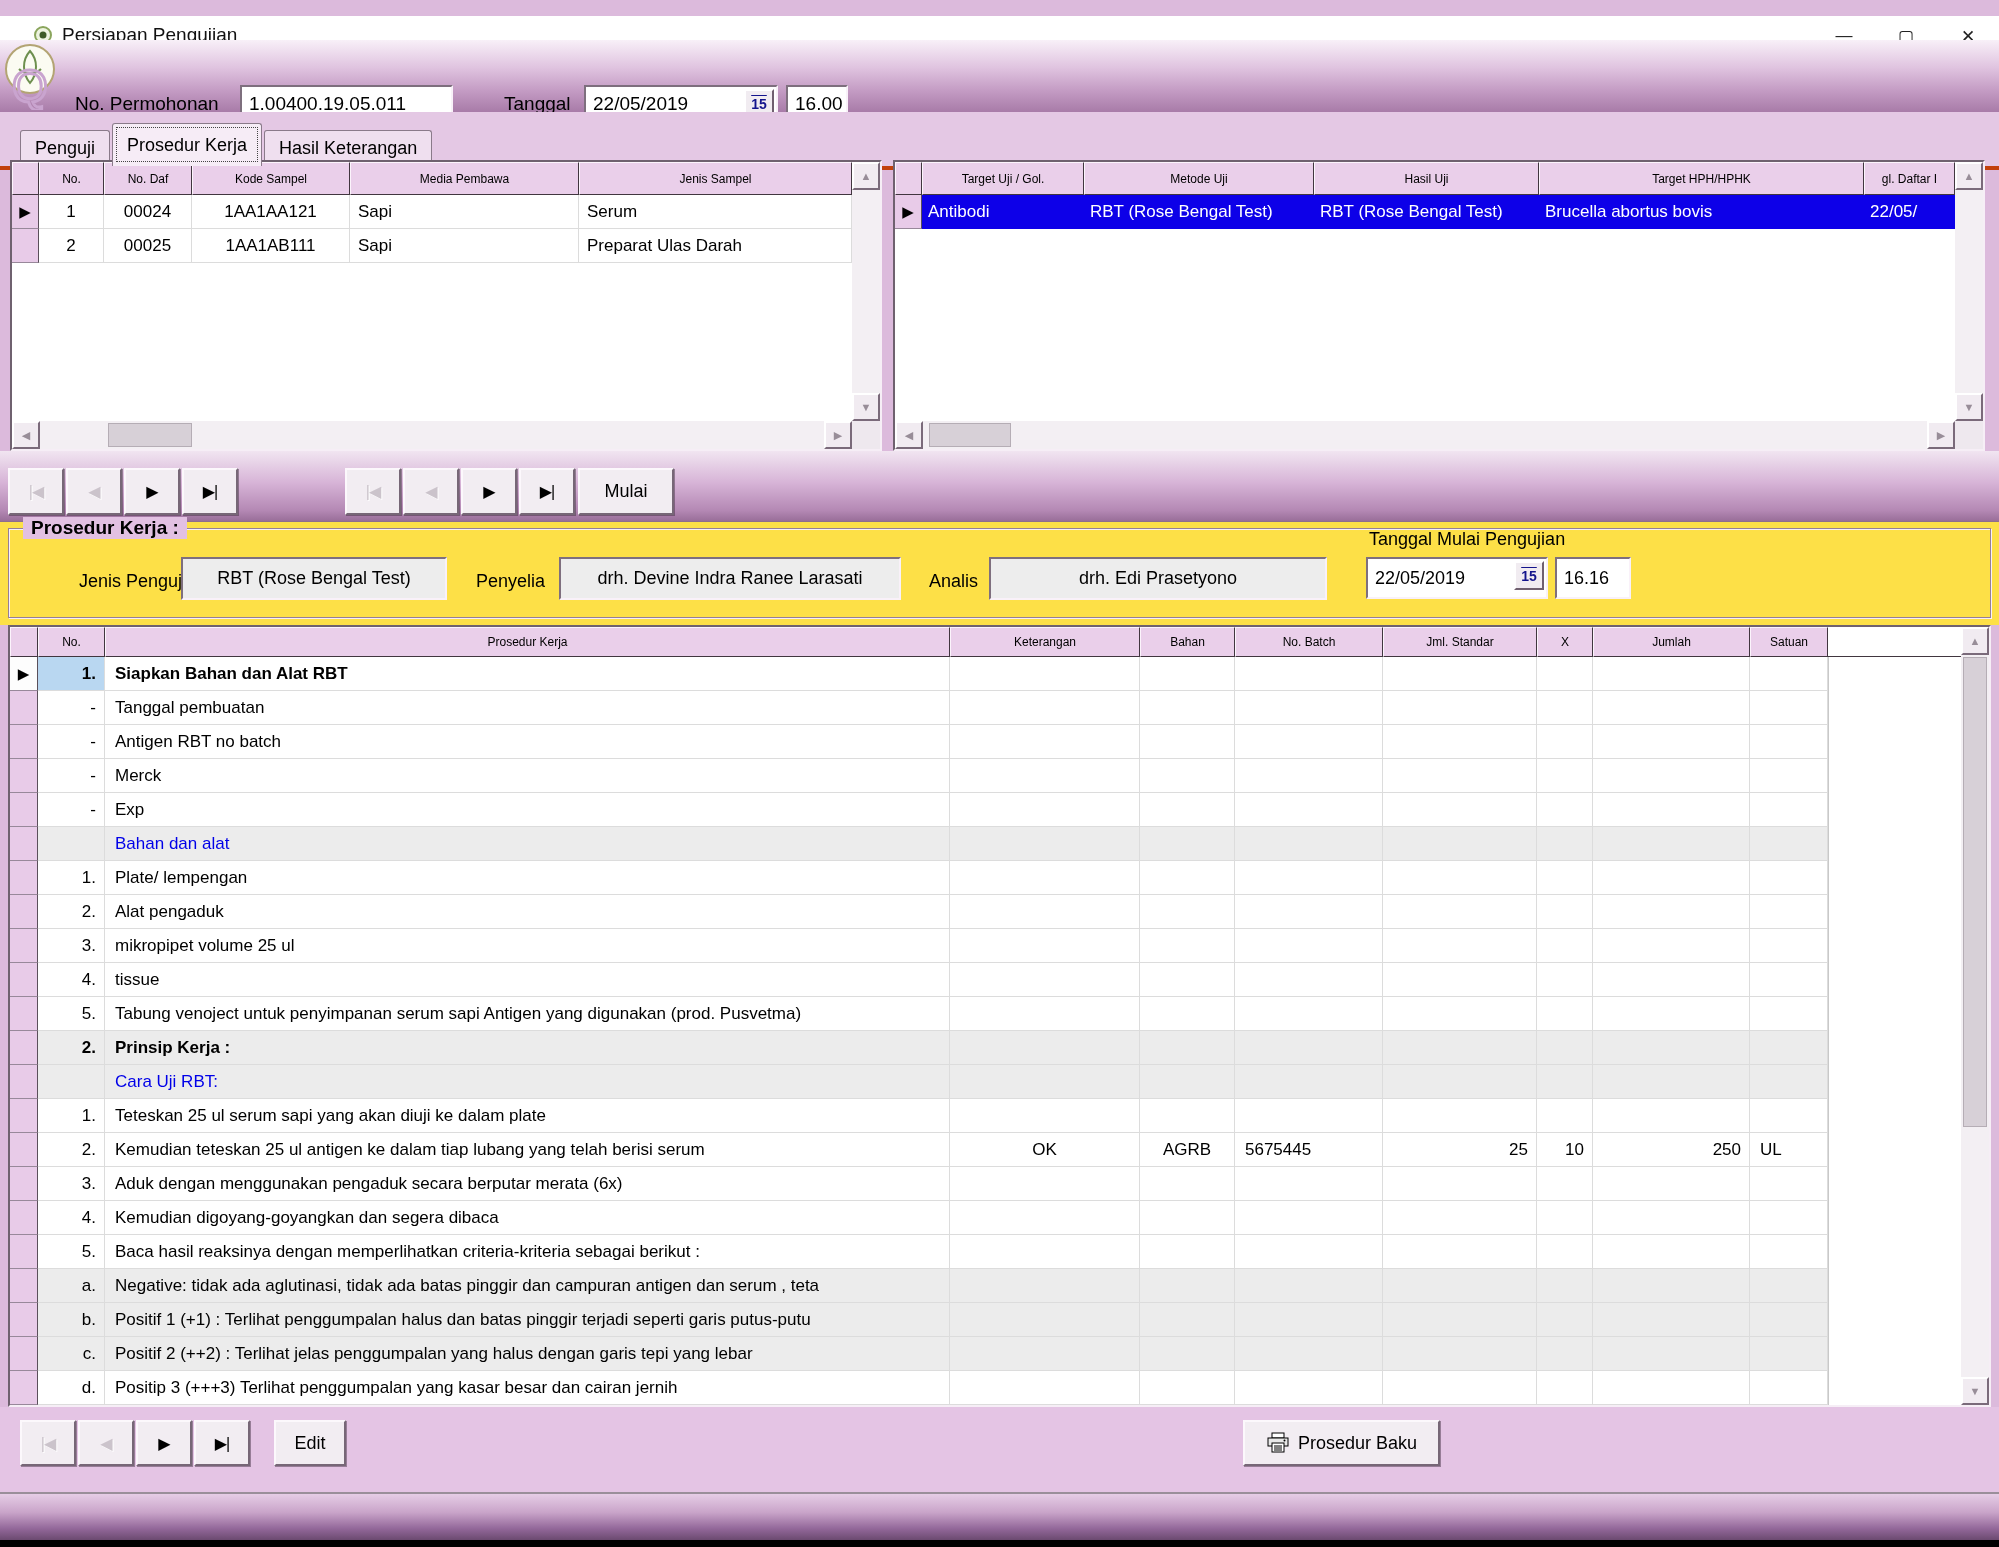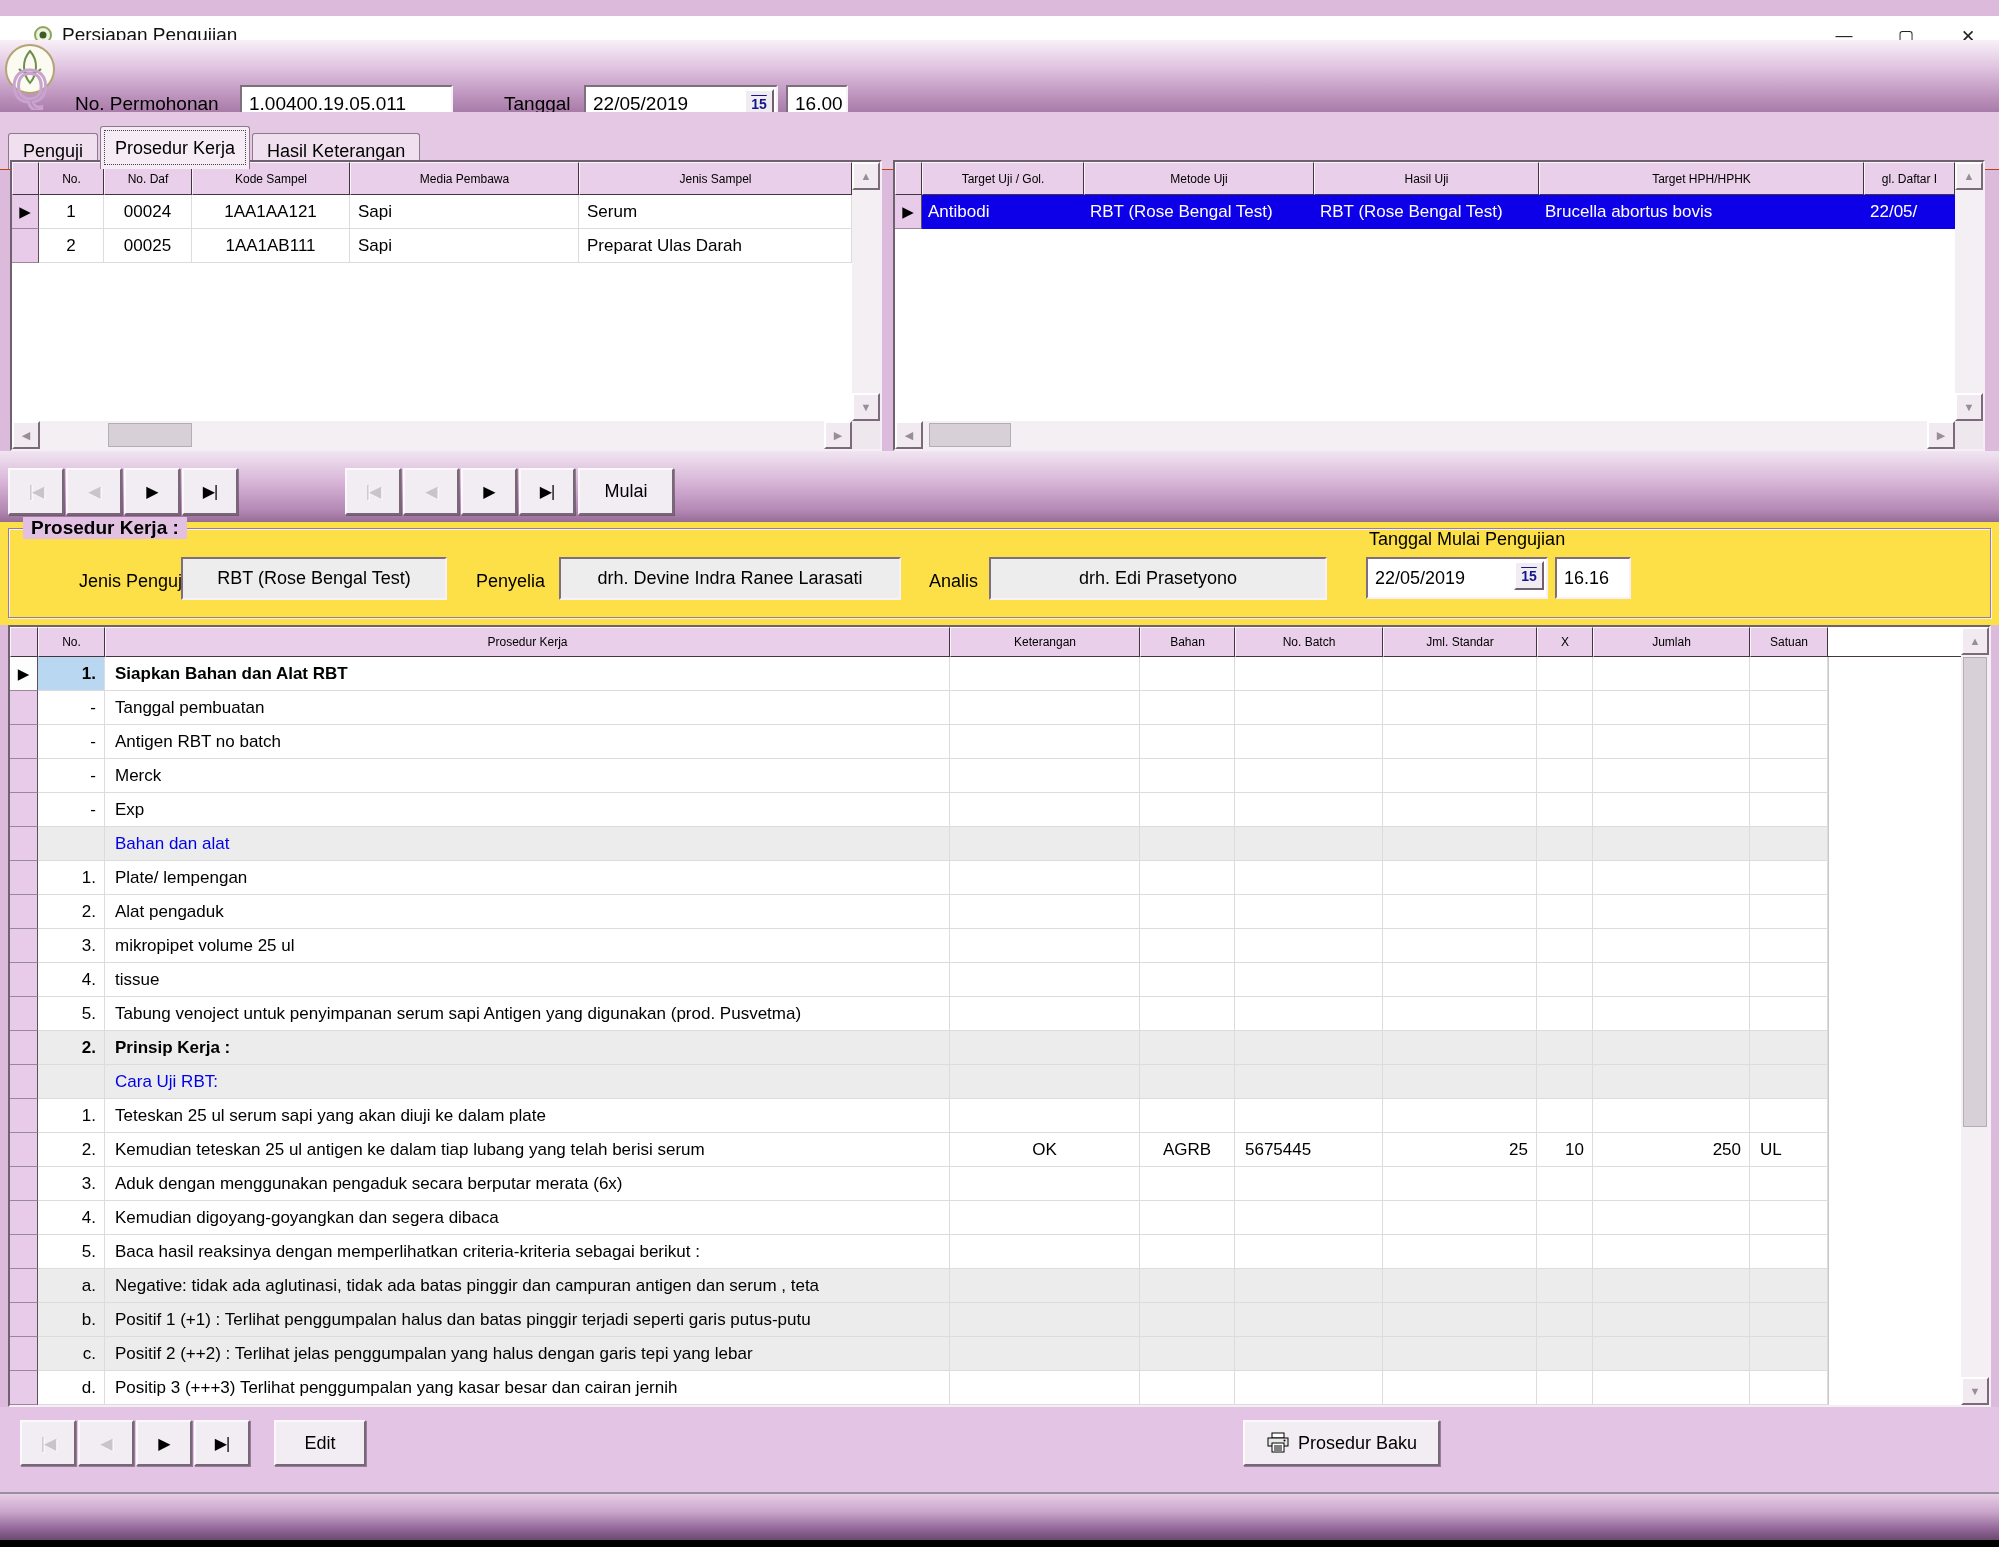--- a/index.html
+++ b/index.html
@@ -20,21 +20,21 @@
   .hlabel { position:absolute; height:37px; display:flex; align-items:center; font-size:19px; color:#000; }
   .field { position:absolute; background:#fff; border:2px solid; border-color:#7e6f7e #f9f1f9 #f9f1f9 #7e6f7e;
     display:flex; align-items:center; padding:0 7px; font-size:19px; color:#000; white-space:nowrap; overflow:hidden; }
   .field.gray { background:#ededed; }
   .calbtn { position:absolute; right:2px; top:2px; width:30px; height:29px; background:#f1ecf1;
     border:2px solid; border-color:#fff #6f5f6f #6f5f6f #fff; display:flex; align-items:center; justify-content:center;
     font-size:14px; font-weight:bold; color:#14148c; text-decoration:overline; }
 
   
   .tabstrip { position:absolute; left:0; top:112px; width:100%; height:58px; background:#e4c8e4;
-    display:flex; align-items:flex-end; padding-left:8px; border-bottom:1px solid #c2410c; }
+    display:flex; align-items:flex-end; padding-left:20px; border-bottom:4px solid #c2410c; }
   .tab { height:36px; background:#efdfef; border:1px solid #8a7a8a; border-bottom:none; border-radius:3px 3px 0 0;
     display:flex; align-items:center; justify-content:center; font-size:18px; color:#000; padding:0 14px; margin-right:2px; }
   .tab.active { height:43px; background:#f6ecf6; outline:1px dotted #444; outline-offset:-5px; z-index:2; }
 
   
   .gpanel { position:absolute; background:#fff; border:2px solid; border-color:#6f616f #f6eef6 #f6eef6 #6f616f; }
   .gpanel.left  { left:10px;  top:160px; width:872px;  height:291px; }
   .gpanel.right { left:893px; top:160px; width:1092px; height:291px; }
   .ghead, .grow { display:grid; }
   .ghead { height:33px; }
@@ -558,21 +558,21 @@
     </div>
   </div>
 
   <div class="bottomband">
     <div class="vcr" style="left:20px; top:13px;">
       <div class="vcrbtn dis" style="height:46px;">|◀</div>
       <div class="vcrbtn dis" style="height:46px;">◀</div>
       <div class="vcrbtn" style="height:46px;">▶</div>
       <div class="vcrbtn" style="height:46px;">▶|</div>
     </div>
-    <div class="btn" style="left:274px; top:13px; width:92px; height:46px;">Edit</div>
+    <div class="btn" style="left:274px; top:13px; width:72px; height:46px;">Edit</div>
     <div class="btn" style="left:1243px; top:13px; width:197px; height:46px;">
       <svg class="pbicon" width="24" height="22" viewBox="0 0 24 22">
         <rect x="6" y="1" width="12" height="5" fill="#fff" stroke="#000"></rect>
         <rect x="2" y="6" width="20" height="8" fill="#e8e8e8" stroke="#000"></rect>
         <circle cx="18.5" cy="8.5" r="1" fill="#000"></circle>
         <rect x="6" y="11" width="12" height="9" fill="#fff" stroke="#000"></rect>
         <line x1="8" y1="14" x2="16" y2="14" stroke="#000"></line>
         <line x1="8" y1="16" x2="16" y2="16" stroke="#000"></line>
         <line x1="8" y1="18" x2="16" y2="18" stroke="#000"></line>
       </svg>

